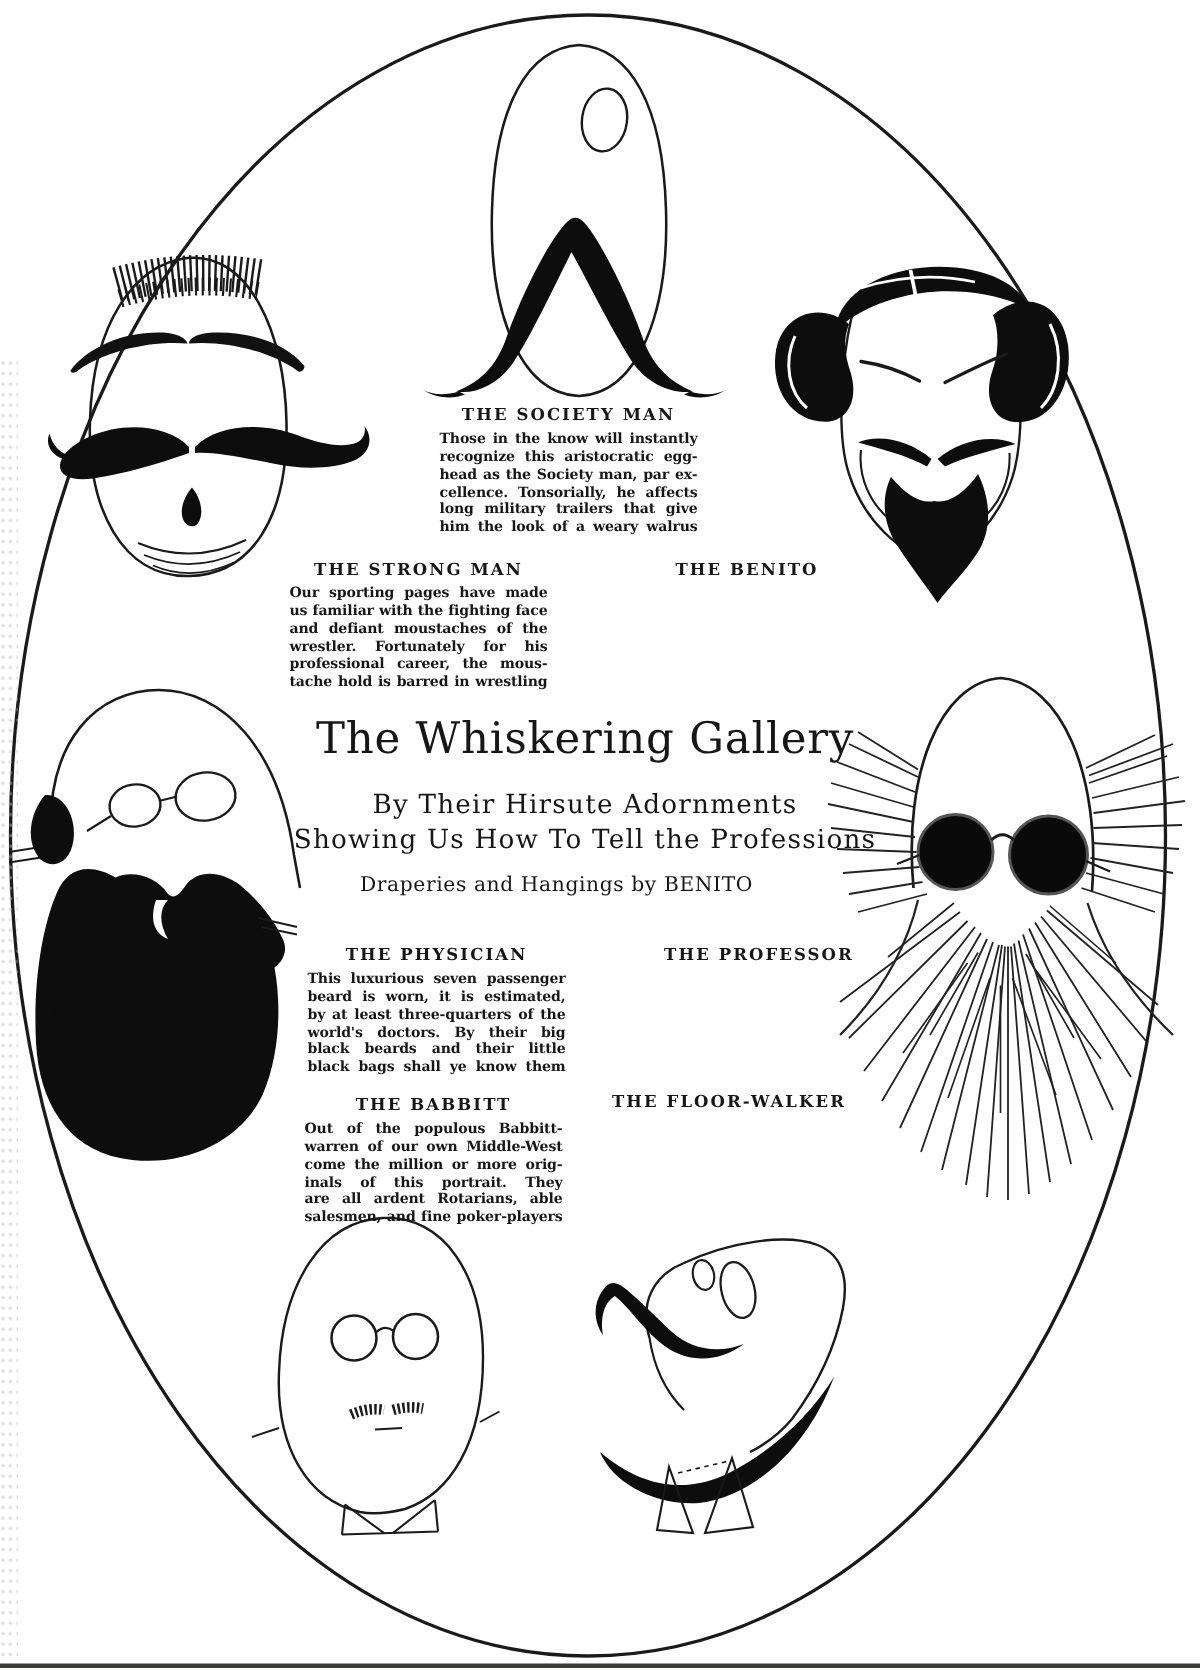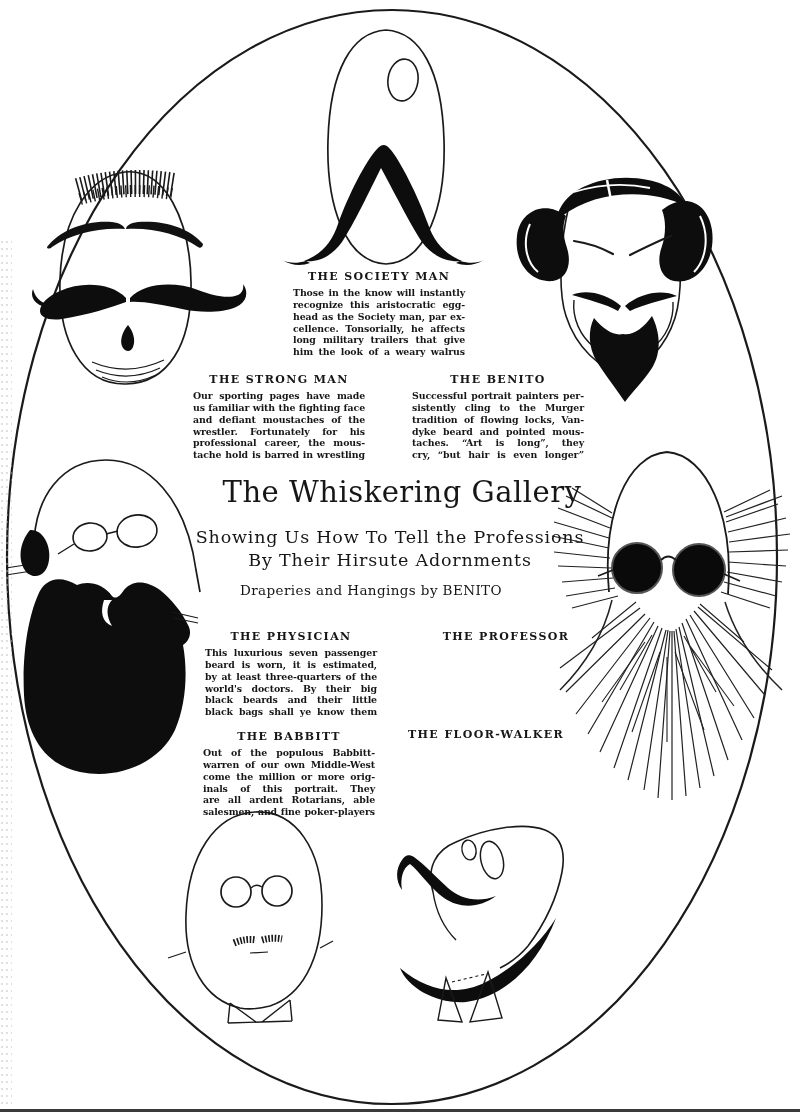--- a/index.html
+++ b/index.html
@@ -6,21 +6,21 @@
   #page{position:relative;width:800px;height:1113px;background:#ffffff;overflow:hidden;
         font-family:"DejaVu Serif",serif;color:#161616;}
   svg{position:absolute;left:0;top:0;}
   .ink{stroke:#1a1a1a;fill:none;}
   .txt{position:absolute;}
   .sec{position:absolute;width:172px;}
   .sec h3{margin:0 0 4px 0;font:700 11px/13px "DejaVu Serif",serif;letter-spacing:1.4px;
           text-align:center;white-space:nowrap;}
   .sec .body{font:700 9.4px/11.85px "DejaVu Serif",serif;letter-spacing:-0.1px;
              text-align:justify;text-align-last:justify;white-space:pre-line;}
-  .title{left:192px;top:476px;width:420px;text-align:center;
+  .title{left:180px;top:476px;width:420px;text-align:center;
          font:400 29px/32px "DejaVu Serif",serif;letter-spacing:0.5px;}
   .subtitle{left:140px;top:526px;width:500px;text-align:center;
             font:400 17.5px/22.5px "DejaVu Serif",serif;letter-spacing:0.8px;}
   .byline{left:240px;top:582px;width:300px;text-align:left;
           font:400 13.5px/16px "DejaVu Serif",serif;letter-spacing:0.4px;}
   .edge-noise{position:absolute;left:0;top:240px;width:12px;height:873px;opacity:.45;
     background-image:radial-gradient(circle at 40% 30%, #b9b9b9 0 1px, transparent 1.4px);
     background-size:5px 7px;}
   .bottom-edge{position:absolute;left:0;top:1109px;width:800px;height:3px;background:#3a3a3a;}
 </style>
@@ -119,22 +119,22 @@
       <ellipse cx="492" cy="860" rx="11" ry="19" transform="rotate(-14 492 860)" class="ink" stroke-width="1.5"></ellipse>
       <path d="M402,860 C396,868 395,880 402,890 C400,878 403,868 410,864 C420,872 430,888 444,898 C460,909 480,908 496,896 C478,903 460,899 448,888 C436,877 424,864 414,857 C409,854 405,855 402,860 Z" fill="#0d0d0d"></path>
       <path d="M556,918 C540,944 514,968 486,982 C458,996 428,992 400,968 C408,988 436,1004 466,1002 C502,998 538,966 556,918 Z" fill="#0d0d0d"></path>
       <path d="M446,978 L438,1020 L462,1022 Z M488,972 L502,1018 L470,1022 Z" fill="#fff" class="ink" stroke-width="1.4"></path>
       <path d="M452,982 L486,974" class="ink" stroke-width="1.1" stroke-dasharray="3 3"></path>
     </g>
   </svg>
 
   <div class="txt title">The Whiskering Gallery</div>
   <div class="txt subtitle">
+    <div>By Their Hirsute Adornments</div>
     <div>Showing Us How To Tell the Professions</div>
-    <div>By Their Hirsute Adornments</div>
   </div>
   <div class="txt byline">Draperies and Hangings by BENITO</div>
 
   <div class="sec" style="left:293px;top:270px">
     <h3>THE SOCIETY MAN</h3>
     <div class="body">Those in the know will instantly
 recognize this aristocratic egg-
 head as the Society man, par ex-
 cellence.  Tonsorially, he affects
 long military trailers that give
@@ -146,26 +146,20 @@
     <div class="body">Our sporting pages have made
 us familiar with the fighting face
 and defiant moustaches of the
 wrestler.  Fortunately for his
 professional career, the mous-
 tache hold is barred in wrestling</div>
   </div>
 
   <div class="sec" style="left:412px;top:373px">
     <h3>THE BENITO</h3>
-    <div class="body">Successful portrait painters per-
-sistently cling to the Murger
-tradition of flowing locks, Van-
-dyke beard and pointed mous-
-taches.  “Art is long”, they
-cry, “but hair is even longer”</div>
   </div>
 
   <div class="sec" style="left:205px;top:630px">
     <h3>THE PHYSICIAN</h3>
     <div class="body">This luxurious seven passenger
 beard is worn, it is estimated,
 by at least three-quarters of the
 world's doctors.  By their big
 black beards and their little
 black bags shall ye know them</div>

